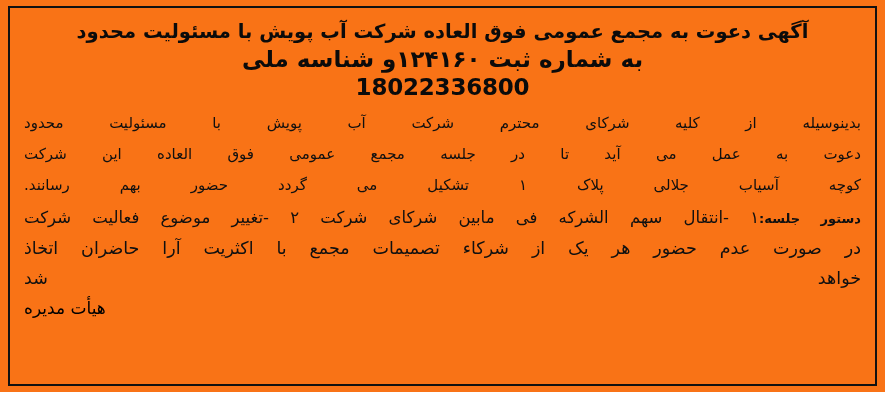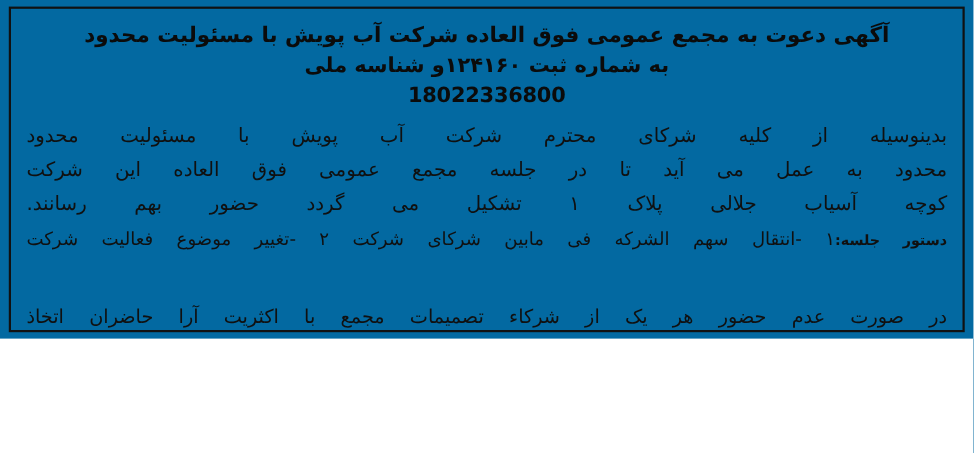--- a/index.html
+++ b/index.html
@@ -7,22 +7,22 @@
     margin: 0;
     padding: 0;
     background: #ffffff;
   }
   body {
     font-family: "DejaVu Sans", "Liberation Sans", sans-serif;
   }
   .page {
     position: relative;
     width: 885px;
-    height: 308px;
-    background: #0369a1;
+    height: 392px;
+    background: #f97316;
     box-sizing: border-box;
     overflow: hidden;
     padding-left: 20px;
   }
   .frame {
     position: absolute;
     left: 8px;
     top: 6px;
     right: 8px;
     bottom: 6px;
@@ -46,26 +46,26 @@
     font-weight: bold;
     color: #0b0b0b;
   }
   .title-line {
     font-size: 19.5px;
     line-height: 27px;
     letter-spacing: -0.2px;
     font-weight: bold;
   }
   .title-line.sub {
-    font-size: 19px;
+    font-size: 23px;
     line-height: 28px;
   }
   .body-block {
     margin-top: 7px;
-    font-size: 18px;
+    font-size: 15px;
     line-height: 31px;
     color: #101010;
     text-align: justify;
     text-align-last: justify;
   }
   .body-para {
     margin: 0;
     text-align: justify;
     text-align-last: justify;
   }
@@ -85,21 +85,20 @@
     font-size: 13px;
   }
   .closing-block {
     font-size: 17.5px;
     line-height: 30px;
     color: #101010;
   }
   .closing-line {
     text-align: justify;
     text-align-last: justify;
-    margin-top: 40px;
   }
   .closing-line.last {
     text-align-last: justify;
   }
   .signature-line {
     text-align: left;
     text-align-last: left;
     font-size: 17px;
     line-height: 28px;
     margin-top: 1px;
@@ -117,21 +116,21 @@
         <div class="title-line sub">
           <span>به شماره ثبت ۱۲۴۱۶۰و شناسه ملی</span>
         </div>
         <div class="title-line sub">
           <span>18022336800</span>
         </div>
       </div>
 
       <div class="body-block">
         <p class="body-para">بدینوسیله از کلیه شرکای محترم شرکت آب پویش با مسئولیت محدود</p>
-        <p class="body-para">محدود به عمل می آید تا در جلسه مجمع عمومی فوق العاده این شرکت</p>
+        <p class="body-para">دعوت به عمل می آید تا در جلسه مجمع عمومی فوق العاده این شرکت</p>
         <p class="body-para">کوچه آسیاب جلالی پلاک ۱ تشکیل می گردد حضور بهم رسانند.</p>
       </div>
 
       <div class="agenda-block">
         <div class="agenda-line">
           <span class="agenda-label">دستور جلسه:</span><span>۱ -انتقال سهم الشرکه فی مابین شرکای شرکت ۲ -تغییر موضوع فعالیت شرکت</span>
         </div>
       </div>
 
       <div class="closing-block">

